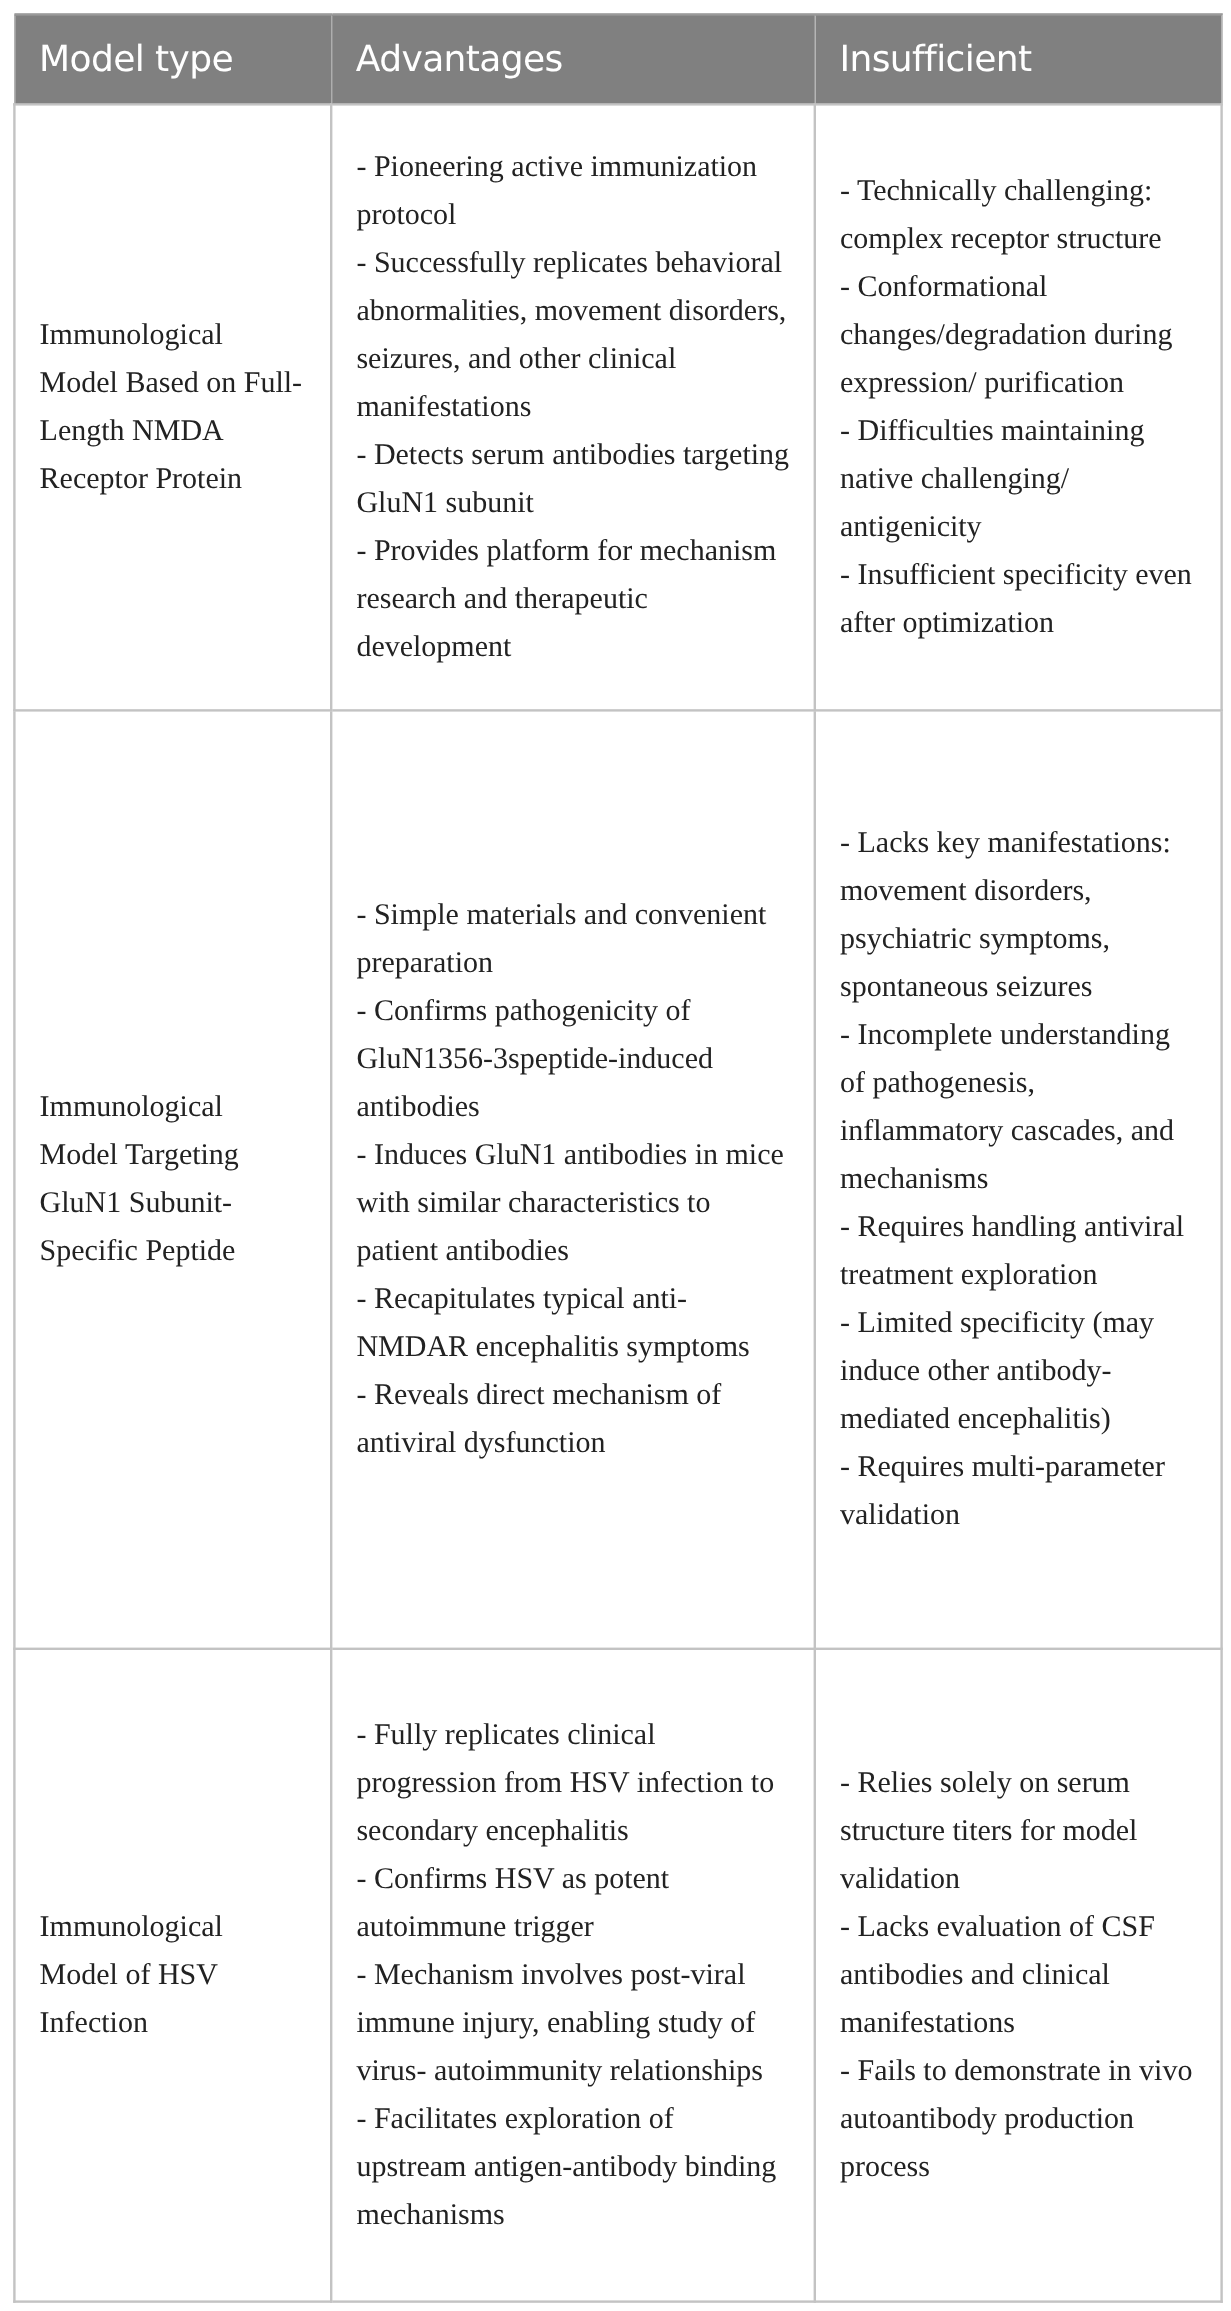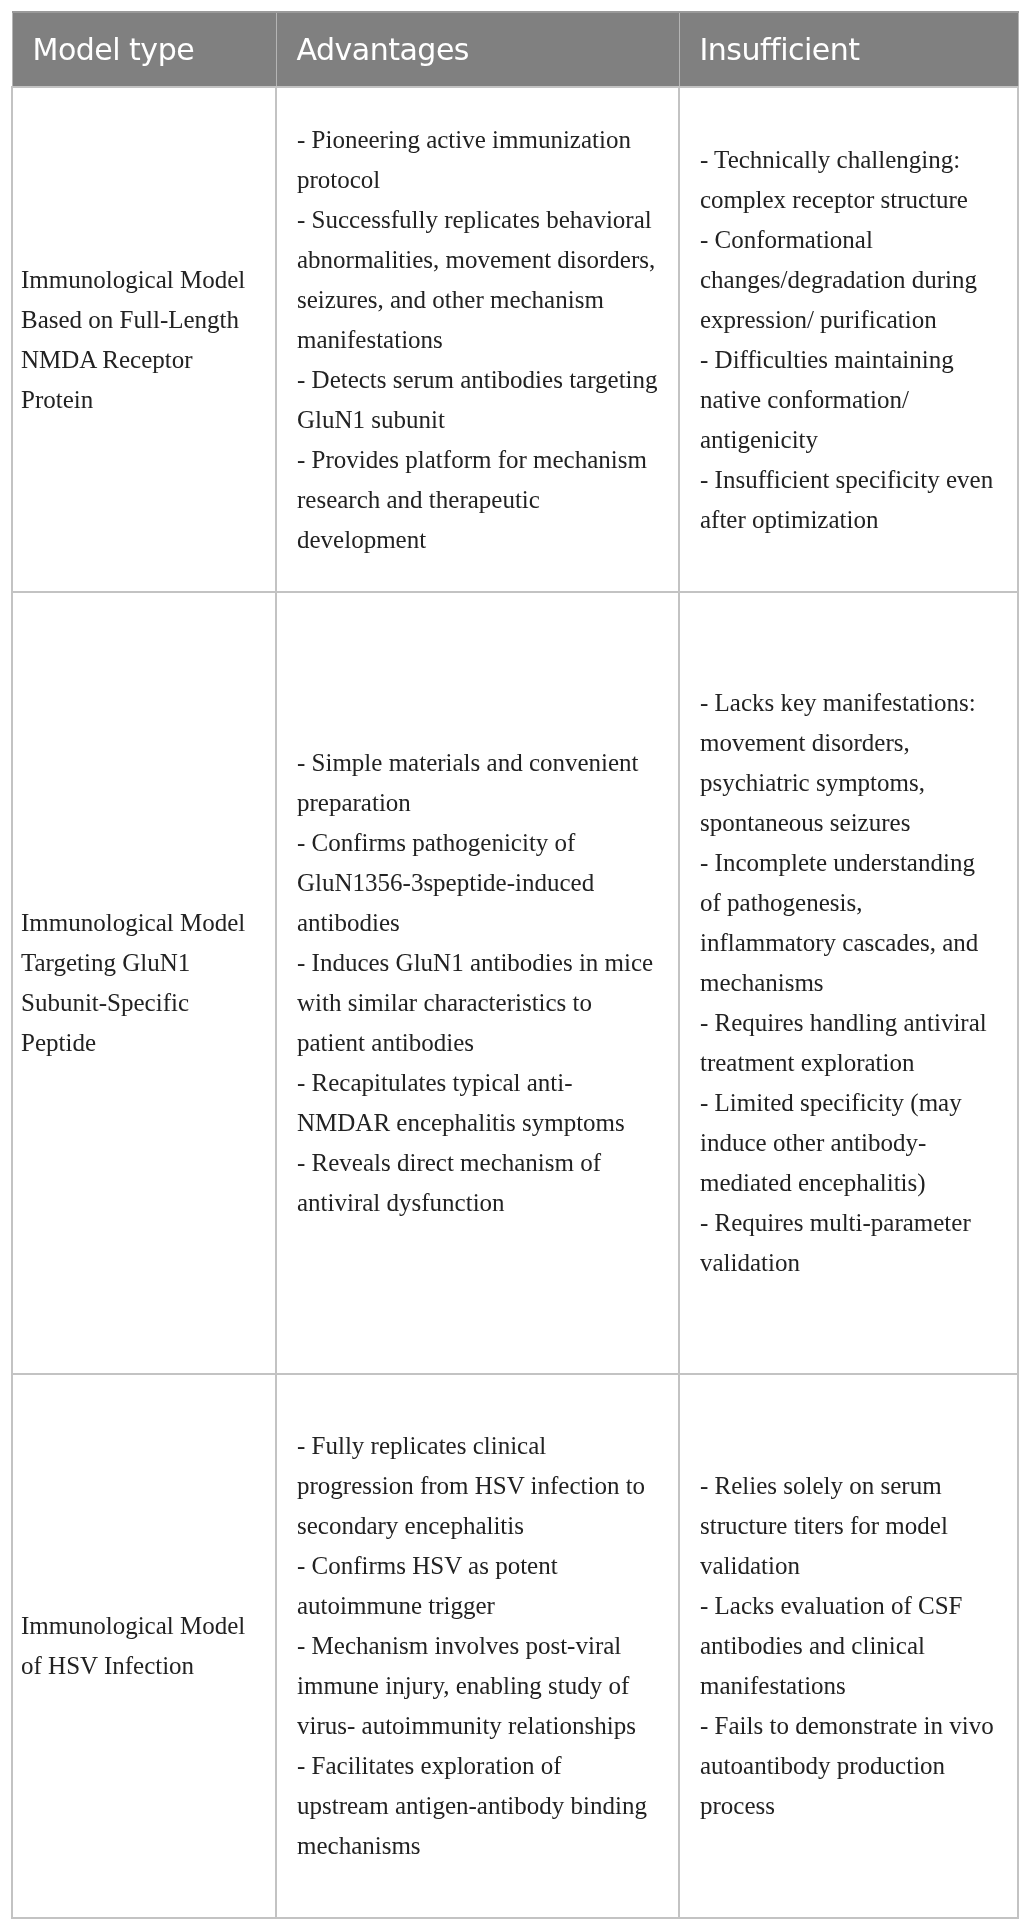--- a/index.html
+++ b/index.html
@@ -29,21 +29,21 @@
   }
   table.cmp td {
     font-family: "Liberation Serif", "DejaVu Serif", serif;
     font-size: 25px;
     line-height: 40px;
     color: #222222;
     border: 2px solid #c3c3c3;
     padding: 0 20px;
     vertical-align: middle;
   }
-  table.cmp td.model { padding-left: 8px; padding-right: 18px; }
+  table.cmp td.model { padding-left: 20px; padding-right: 18px; }
   tr.r1 td { height: 503px; }
   tr.r2 td { height: 780px; }
   tr.r3 td { height: 542px; }
   .line { display: block; white-space: normal; }
 </style>
 </head>
 <body>
 
 <table class="cmp">
   <colgroup>
@@ -56,28 +56,28 @@
       <th>Model type</th>
       <th>Advantages</th>
       <th>Insufficient</th>
     </tr>
   </thead>
   <tbody>
     <tr class="r1">
       <td class="model">Immunological Model Based on Full-Length NMDA Receptor Protein</td>
       <td>
         <span class="line">- Pioneering active immunization protocol</span>
-        <span class="line">- Successfully replicates behavioral abnormalities, movement disorders, seizures, and other mechanism manifestations</span>
+        <span class="line">- Successfully replicates behavioral abnormalities, movement disorders, seizures, and other clinical manifestations</span>
         <span class="line">- Detects serum antibodies targeting GluN1 subunit</span>
         <span class="line">- Provides platform for mechanism research and therapeutic development</span>
       </td>
       <td>
         <span class="line">- Technically challenging: complex receptor structure</span>
         <span class="line">- Conformational changes/degradation during expression/ purification</span>
-        <span class="line">- Difficulties maintaining native conformation/ antigenicity</span>
+        <span class="line">- Difficulties maintaining native challenging/ antigenicity</span>
         <span class="line">- Insufficient specificity even after optimization</span>
       </td>
     </tr>
     <tr class="r2">
       <td class="model">Immunological Model Targeting GluN1 Subunit-Specific Peptide</td>
       <td>
         <span class="line">- Simple materials and convenient preparation</span>
         <span class="line">- Confirms pathogenicity of GluN1356-3speptide-induced antibodies</span>
         <span class="line">- Induces GluN1 antibodies in mice with similar characteristics to patient antibodies</span>
         <span class="line">- Recapitulates typical anti-NMDAR encephalitis symptoms</span>

